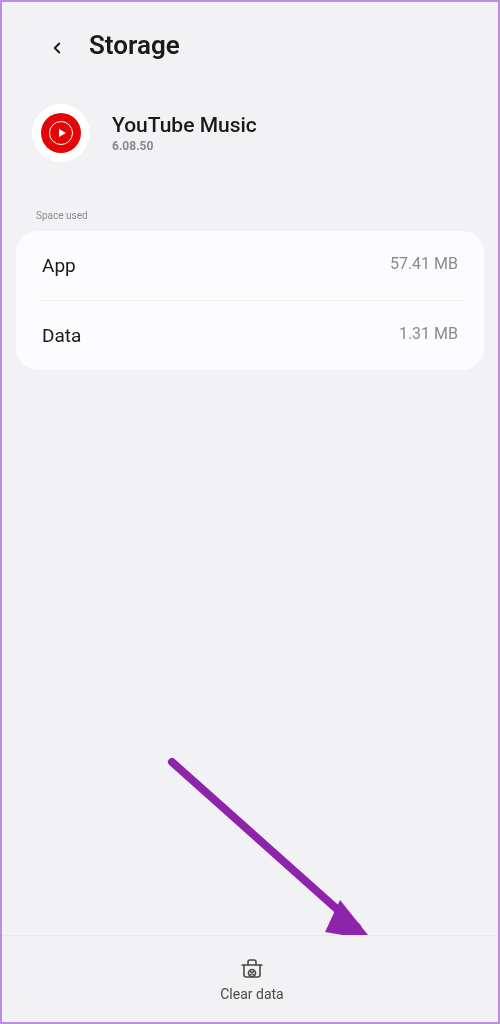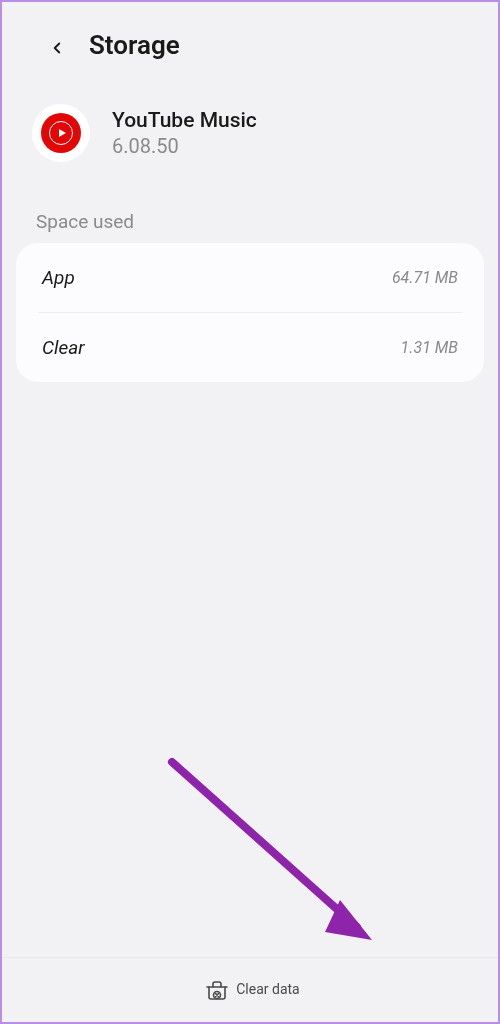--- a/index.html
+++ b/index.html
@@ -81,41 +81,40 @@
       display: flex;
       flex-direction: column;
       gap: 2px;
     }
     .app-name {
       font-size: 21px;
       font-weight: 500;
       color: #1a1a1a;
     }
     .app-version {
-      font-size: 20px;
+      font-size: 12px;
       color: #8a8a8e;
+      font-weight: bold;
     }
     .section-header {
-      font-size: 19px;
+      font-size: 10px;
       color: #8a8a8e;
       padding: 18px 34px 10px 34px;
     }
     .card {
       background: #fcfcfe;
       border-radius: 22px;
       margin: 0 14px;
       padding: 0 22px;
     }
     .row {
       display: flex;
       justify-content: space-between;
-      align-items: center;
       padding: 23px 4px;
       border-bottom: 1px solid #eeeeef;
-      font-style: italic;
     }
     .row:last-child {
       border-bottom: none;
     }
     .row-label {
       font-size: 19px;
       color: #1a1a1a;
     }
     .row-value {
       font-size: 16px;
@@ -126,20 +125,21 @@
       bottom: 0;
       left: 0;
       right: 0;
       display: flex;
       border-top: 1px solid #e8e8ea;
       background: #f2f2f4;
     }
     .bottom-btn {
       flex: 1;
       display: flex;
+      flex-direction: column;
       align-items: center;
       justify-content: center;
       padding: 18px 0 20px 4px;
       gap: 6px;
       cursor: pointer;
     }
     .bottom-btn-icon {
       width: 26px;
       height: 26px;
       display: flex;
@@ -175,24 +175,24 @@
     <div class="app-name">YouTube Music</div>
     <div class="app-version">6.08.50</div>
   </div>
 </div>
 
 <div class="section-header">Space used</div>
 
 <div class="card">
   <div class="row">
     <span class="row-label">App</span>
-    <span class="row-value">64.71 MB</span>
+    <span class="row-value">57.41 MB</span>
   </div>
   <div class="row">
-    <span class="row-label">Clear</span>
+    <span class="row-label">Data</span>
     <span class="row-value">1.31 MB</span>
   </div>
 </div>
 
 <svg class="arrow-annotation" style="left:160px; top:750px; width:220px; height:200px;" viewBox="0 0 220 200">
   <defs>
     <marker id="arrowhead" markerWidth="12" markerHeight="12" refX="6" refY="6" orient="auto">
       <path d="M 0 0 L 12 6 L 0 12 Z" fill="#8e24aa"></path>
     </marker>
   </defs>

